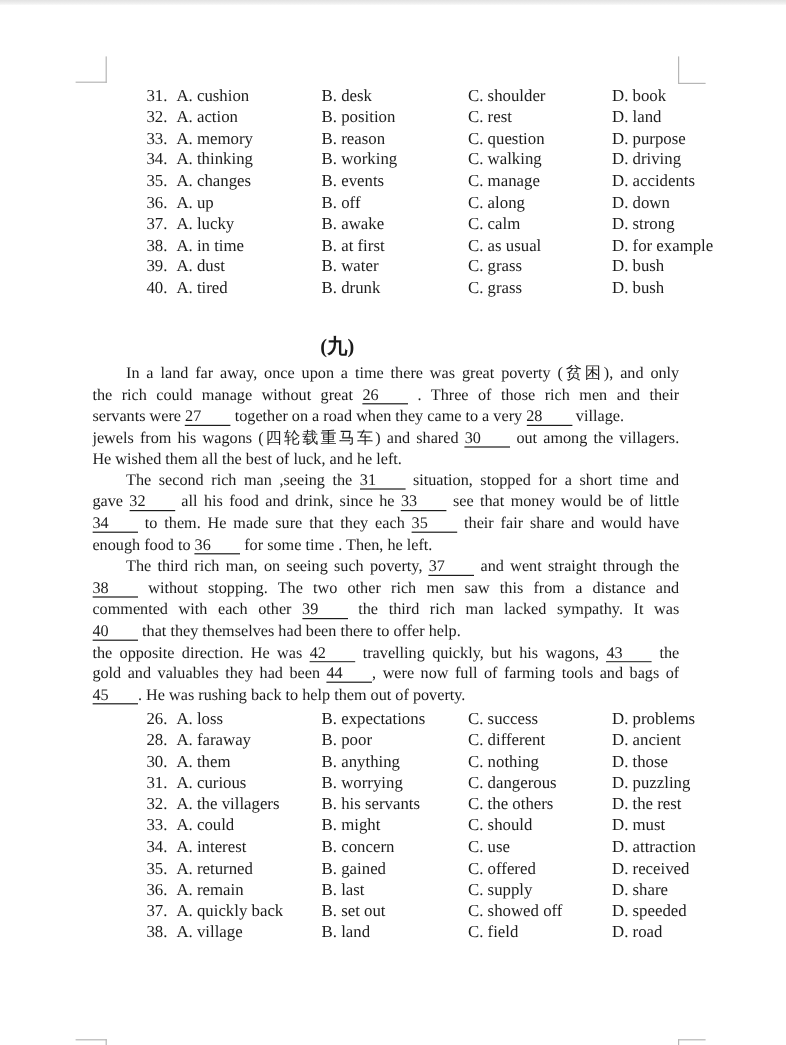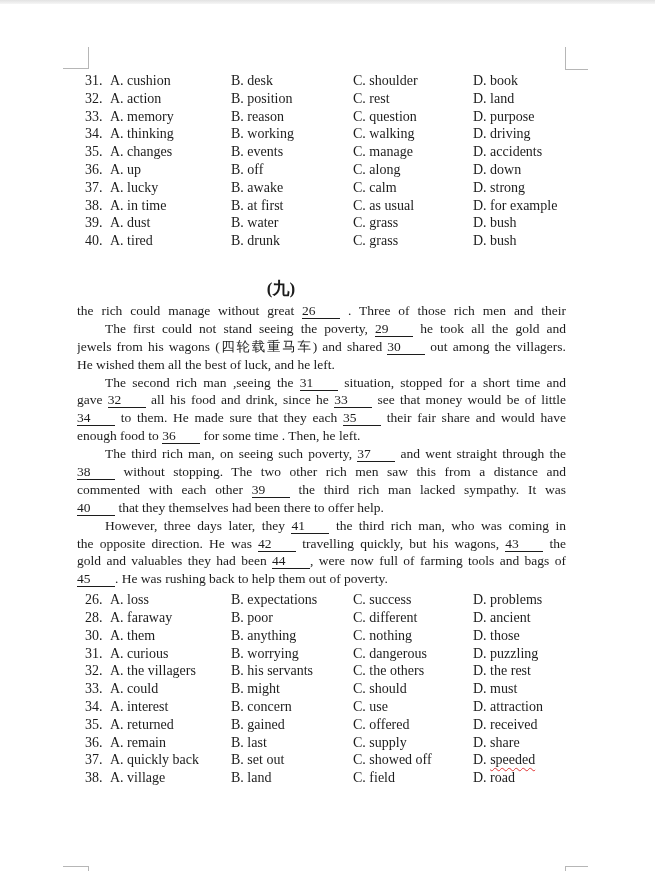--- a/index.html
+++ b/index.html
@@ -12,36 +12,35 @@
     background:linear-gradient(#e2e2e2,#f6f6f6);}
   .mark{position:absolute;border:0 solid #b6b6b6;}
   .mark-tl{left:63px;top:47px;width:25px;height:21px;border-right-width:1px;border-bottom-width:1px;}
   .mark-tr{left:565px;top:47px;width:22px;height:22px;border-left-width:1px;border-bottom-width:1px;}
   .mark-bl{left:63px;top:866px;width:25px;height:12px;border-right-width:1px;border-top-width:1px;}
   .mark-br{left:565px;top:866px;width:22px;height:12px;border-left-width:1px;border-top-width:1px;}
   .content{position:absolute;left:77px;top:72px;width:489px;}
   
   .q-list{font-size:14px;}
   .q-row{display:grid;grid-template-columns:25px 121px 122px 120px 1fr;
-    height:17.8px;line-height:17.8px;padding-left:8px;white-space:nowrap;}
+    height:17.8px;line-height:17.8px;padding-left:8px;white-space:nowrap;margin-left:37px;}
   .q-num{}
   .q-opt{}
   
   .sec-title{width:408px;text-align:center;font-weight:bold;font-size:17px;
     line-height:20px;height:20px;margin-top:29px;}
   
   .passage{margin-top:3px;font-size:13.5px;}
   .pline{height:17.9px;line-height:17.9px;text-align:justify;text-align-last:justify;overflow:hidden;}
   .pline.last{text-align:left;text-align-last:left;}
   .pline.indent{text-indent:28px;}
   .blank{display:inline-block;min-width:38px;text-align:right;text-indent:0;
     border-bottom:1px solid #1c1c1c;line-height:15px;}
   .bottom-list{margin-top:3px;}
   .squiggle{
-    text-decoration:underline;
     text-decoration-style:wavy;
     text-decoration-color:#e03434;
     text-decoration-thickness:1px;
     text-underline-offset:3px;
     text-align:right;
   }
 </style>
 </head>
 <body>
 
@@ -121,33 +120,33 @@
         <div class="q-row">
           <span class="q-num">40.</span>
           <span class="q-opt">A. tired</span>
           <span class="q-opt">B. drunk</span>
           <span class="q-opt">C. grass</span>
           <span class="q-opt">D. bush</span>
         </div>
       </div>
     <div class="sec-title">(九)</div>
     <div class="passage" id="passage">
+        <div class="pline indent"><span class="ptext">In a land far away, once upon a time there was great poverty (贫困), and only</span></div>
         <div class="pline"><span class="ptext">the rich could manage without great </span><span class="blank">26</span><span class="ptext"> . Three of those rich men and their</span></div>
-        <div class="pline indent"><span class="ptext">The first could not stand seeing the poverty, </span><span class="blank">29</span><span class="ptext"> he took all the gold and</span></div>
+        <div class="pline last"><span class="ptext">servants were </span><span class="blank">27</span><span class="ptext"> together on a road when they came to a very </span><span class="blank">28</span><span class="ptext"> village.</span></div>
         <div class="pline"><span class="ptext">jewels from his wagons (四轮载重马车) and shared </span><span class="blank">30</span><span class="ptext"> out among the villagers.</span></div>
         <div class="pline last"><span class="ptext">He wished them all the best of luck, and he left.</span></div>
         <div class="pline indent"><span class="ptext">The second rich man ,seeing the </span><span class="blank">31</span><span class="ptext"> situation, stopped for a short time and</span></div>
         <div class="pline"><span class="ptext">gave </span><span class="blank">32</span><span class="ptext"> all his food and drink, since he </span><span class="blank">33</span><span class="ptext"> see that money would be of little</span></div>
         <div class="pline"><span class="blank">34</span><span class="ptext"> to them. He made sure that they each </span><span class="blank">35</span><span class="ptext"> their fair share and would have</span></div>
         <div class="pline last"><span class="ptext">enough food to </span><span class="blank">36</span><span class="ptext"> for some time . Then, he left.</span></div>
         <div class="pline indent"><span class="ptext">The third rich man, on seeing such poverty, </span><span class="blank">37</span><span class="ptext"> and went straight through the</span></div>
         <div class="pline"><span class="blank">38</span><span class="ptext"> without stopping. The two other rich men saw this from a distance and</span></div>
         <div class="pline"><span class="ptext">commented with each other </span><span class="blank">39</span><span class="ptext"> the third rich man lacked sympathy. It was</span></div>
         <div class="pline last"><span class="blank">40</span><span class="ptext"> that they themselves had been there to offer help.</span></div>
-        <div class="pline indent"><span class="ptext">However, three days later, they </span><span class="blank">41</span><span class="ptext"> the third rich man, who was coming in</span></div>
         <div class="pline"><span class="ptext">the opposite direction. He was </span><span class="blank">42</span><span class="ptext"> travelling quickly, but his wagons, </span><span class="blank">43</span><span class="ptext"> the</span></div>
         <div class="pline"><span class="ptext">gold and valuables they had been </span><span class="blank">44</span><span class="ptext">, were now full of farming tools and bags of</span></div>
         <div class="pline last"><span class="blank">45</span><span class="ptext">. He was rushing back to help them out of poverty.</span></div>
       </div>
     <div class="q-list bottom-list" id="bottom-list">
         <div class="q-row">
           <span class="q-num">26.</span>
           <span class="q-opt">A. loss</span>
           <span class="q-opt">B. expectations</span>
           <span class="q-opt">C. success</span>

